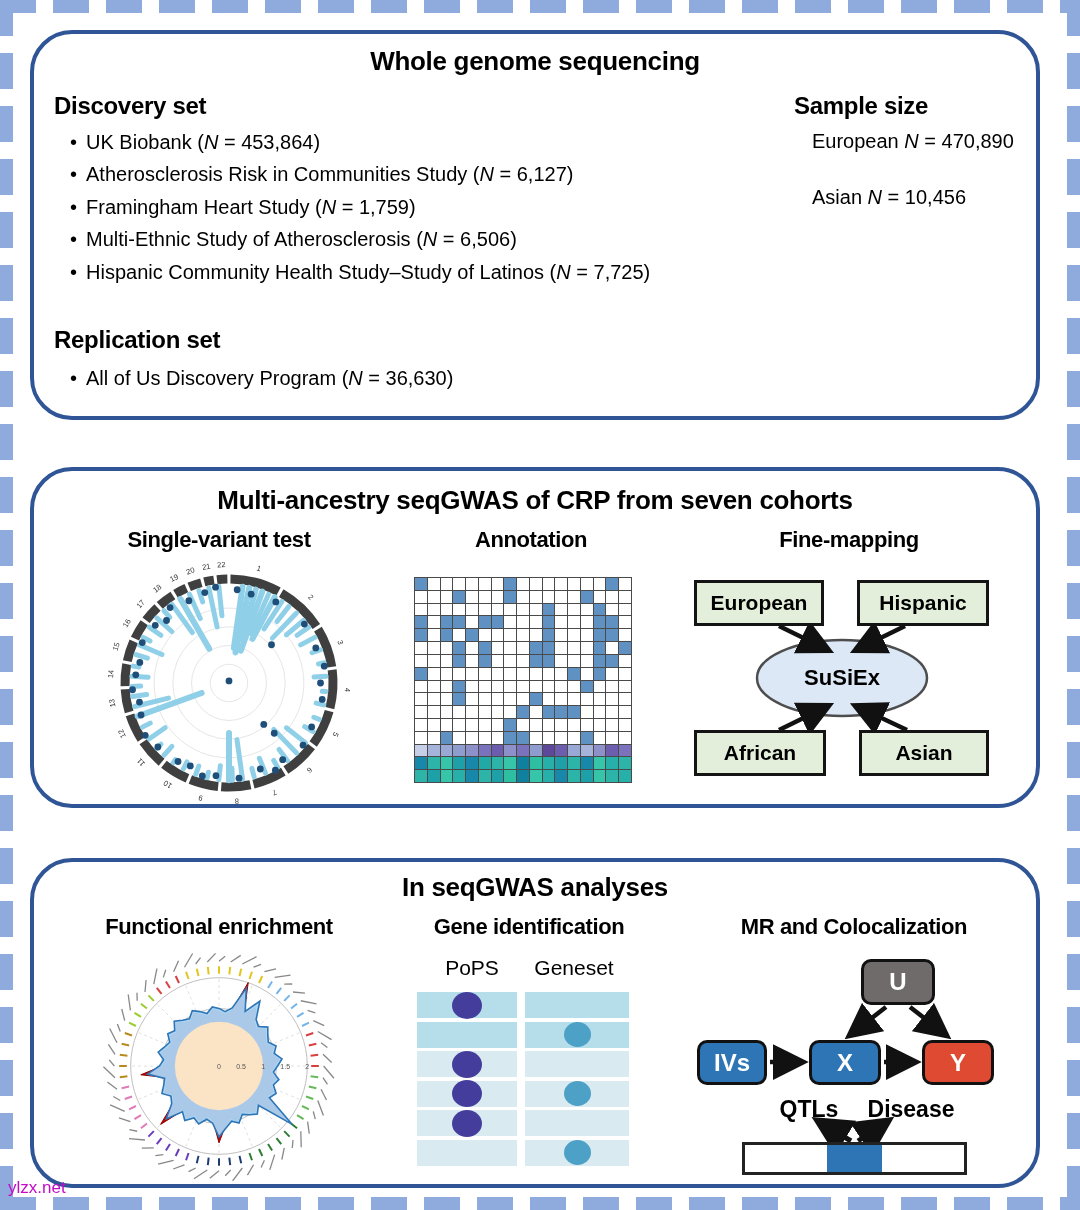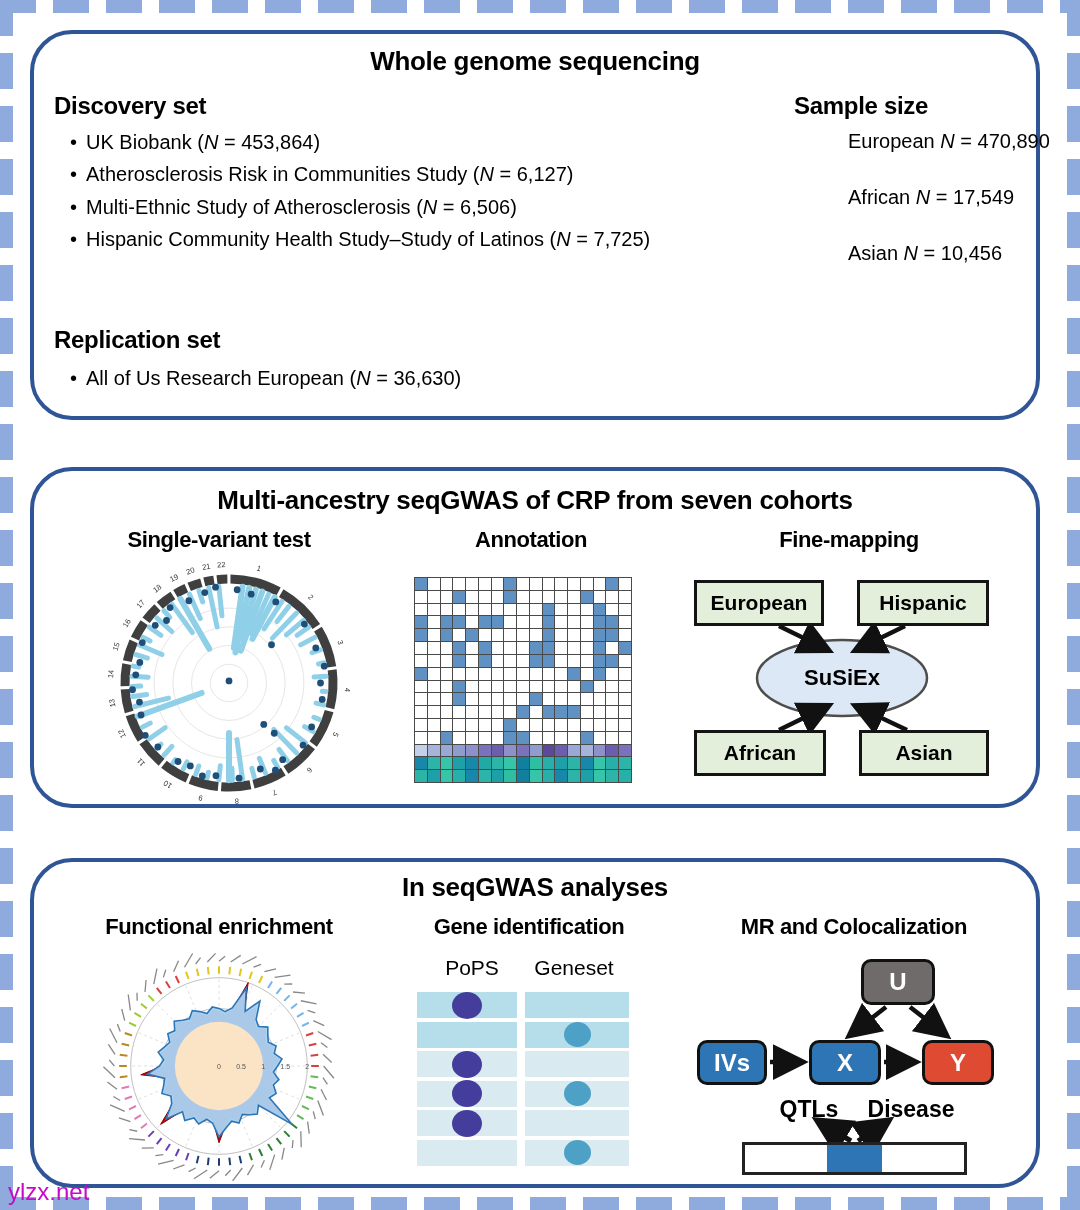--- a/index.html
+++ b/index.html
@@ -38,52 +38,52 @@
   .gene-cell{position:absolute;display:flex;align-items:center;justify-content:center;}
   .gene-dot{border-radius:50%;}
   #mr{position:absolute;left:645px;top:82px;width:375px;height:245px;}
   #mr svg{position:absolute;left:0;top:0;z-index:1;}
   .mr-box{position:absolute;z-index:2;border:3px solid #111;border-radius:10px;box-sizing:border-box;
           display:flex;align-items:center;justify-content:center;color:#fff;font-weight:bold;font-size:24px;}
   .mr-word{position:absolute;z-index:2;transform:translateX(-50%);font-size:23px;font-weight:bold;white-space:nowrap;}
   #mr-bar{position:absolute;z-index:2;left:63px;top:198px;width:225px;height:33px;background:#fff;
           border:3px solid #222;box-sizing:border-box;}
   #mr-bar-seg{position:absolute;left:82px;top:0;width:55px;height:27px;}
-  #watermark{position:absolute;left:8px;top:1178px;font-size:24px;color:#C50BC8;z-index:9;}
+  #watermark{position:absolute;left:8px;top:1178px;font-size:17px;color:#C50BC8;z-index:9;}
   i{font-style:italic;}
 </style>
 </head>
 <body>
 
 <div class="dash-h" style="top:0"></div>
 <div class="dash-h" style="top:1197px"></div>
 <div class="dash-v" style="left:0"></div>
 <div class="dash-v" style="left:1067px"></div>
 
 <div class="panel" id="panel-wgs">
   <div class="panel-title" style="top:12px">Whole genome sequencing</div>
 
   <div class="wgs-h" style="left:20px;top:58px">Discovery set</div>
 
   <div class="wgs-list" style="left:36px;top:92px">
     <div class="li"><span class="bullet">•</span><span>UK Biobank</span> <span>(</span><i>N</i><span> = </span><span>453,864</span><span>)</span></div>
     <div class="li"><span class="bullet">•</span><span>Atherosclerosis Risk in Communities Study</span> <span>(</span><i>N</i><span> = </span><span>6,127</span><span>)</span></div>
+    <div class="li"><span class="bullet">•</span><span>Framingham Heart Study</span> <span>(</span><i>N</i><span> = </span><span>1,759</span><span>)</span></div>
     <div class="li"><span class="bullet">•</span><span>Multi-Ethnic Study of Atherosclerosis</span> <span>(</span><i>N</i><span> = </span><span>6,506</span><span>)</span></div>
     <div class="li"><span class="bullet">•</span><span>Hispanic Community Health Study–Study of Latinos</span> <span>(</span><i>N</i><span> = </span><span>7,725</span><span>)</span></div>
   </div>
 
   <div class="wgs-h" style="left:20px;top:292px">Replication set</div>
   <div class="wgs-list" style="left:36px;top:328px">
-    <div class="li"><span class="bullet">•</span><span>All of Us Research European</span> <span>(</span><i>N</i><span> = </span><span>36,630</span><span>)</span></div>
+    <div class="li"><span class="bullet">•</span><span>All of Us Discovery Program</span> <span>(</span><i>N</i><span> = </span><span>36,630</span><span>)</span></div>
   </div>
 
   <div class="wgs-h" style="left:760px;top:58px">Sample size</div>
-  <div class="sample-list" style="left:814px;top:96px">
+  <div class="sample-list" style="left:778px;top:96px">
     <div class="sample-li"><span>European</span> <i>N</i><span> = </span><span>470,890</span></div>
-    <div class="sample-li"><span>African</span> <i>N</i><span> = </span><span>17,549</span></div>
     <div class="sample-li"><span>Asian</span> <i>N</i><span> = </span><span>10,456</span></div>
   </div>
 </div>
 
 <div class="panel" id="panel-gwas">
   <div class="panel-title" style="top:14px">Multi-ancestry seqGWAS of CRP from seven cohorts</div>
   <div class="col-header" style="left:185px;top:56px">Single-variant test</div>
   <div class="col-header" style="left:497px;top:56px">Annotation</div>
   <div class="col-header" style="left:815px;top:56px">Fine-mapping</div>
 

